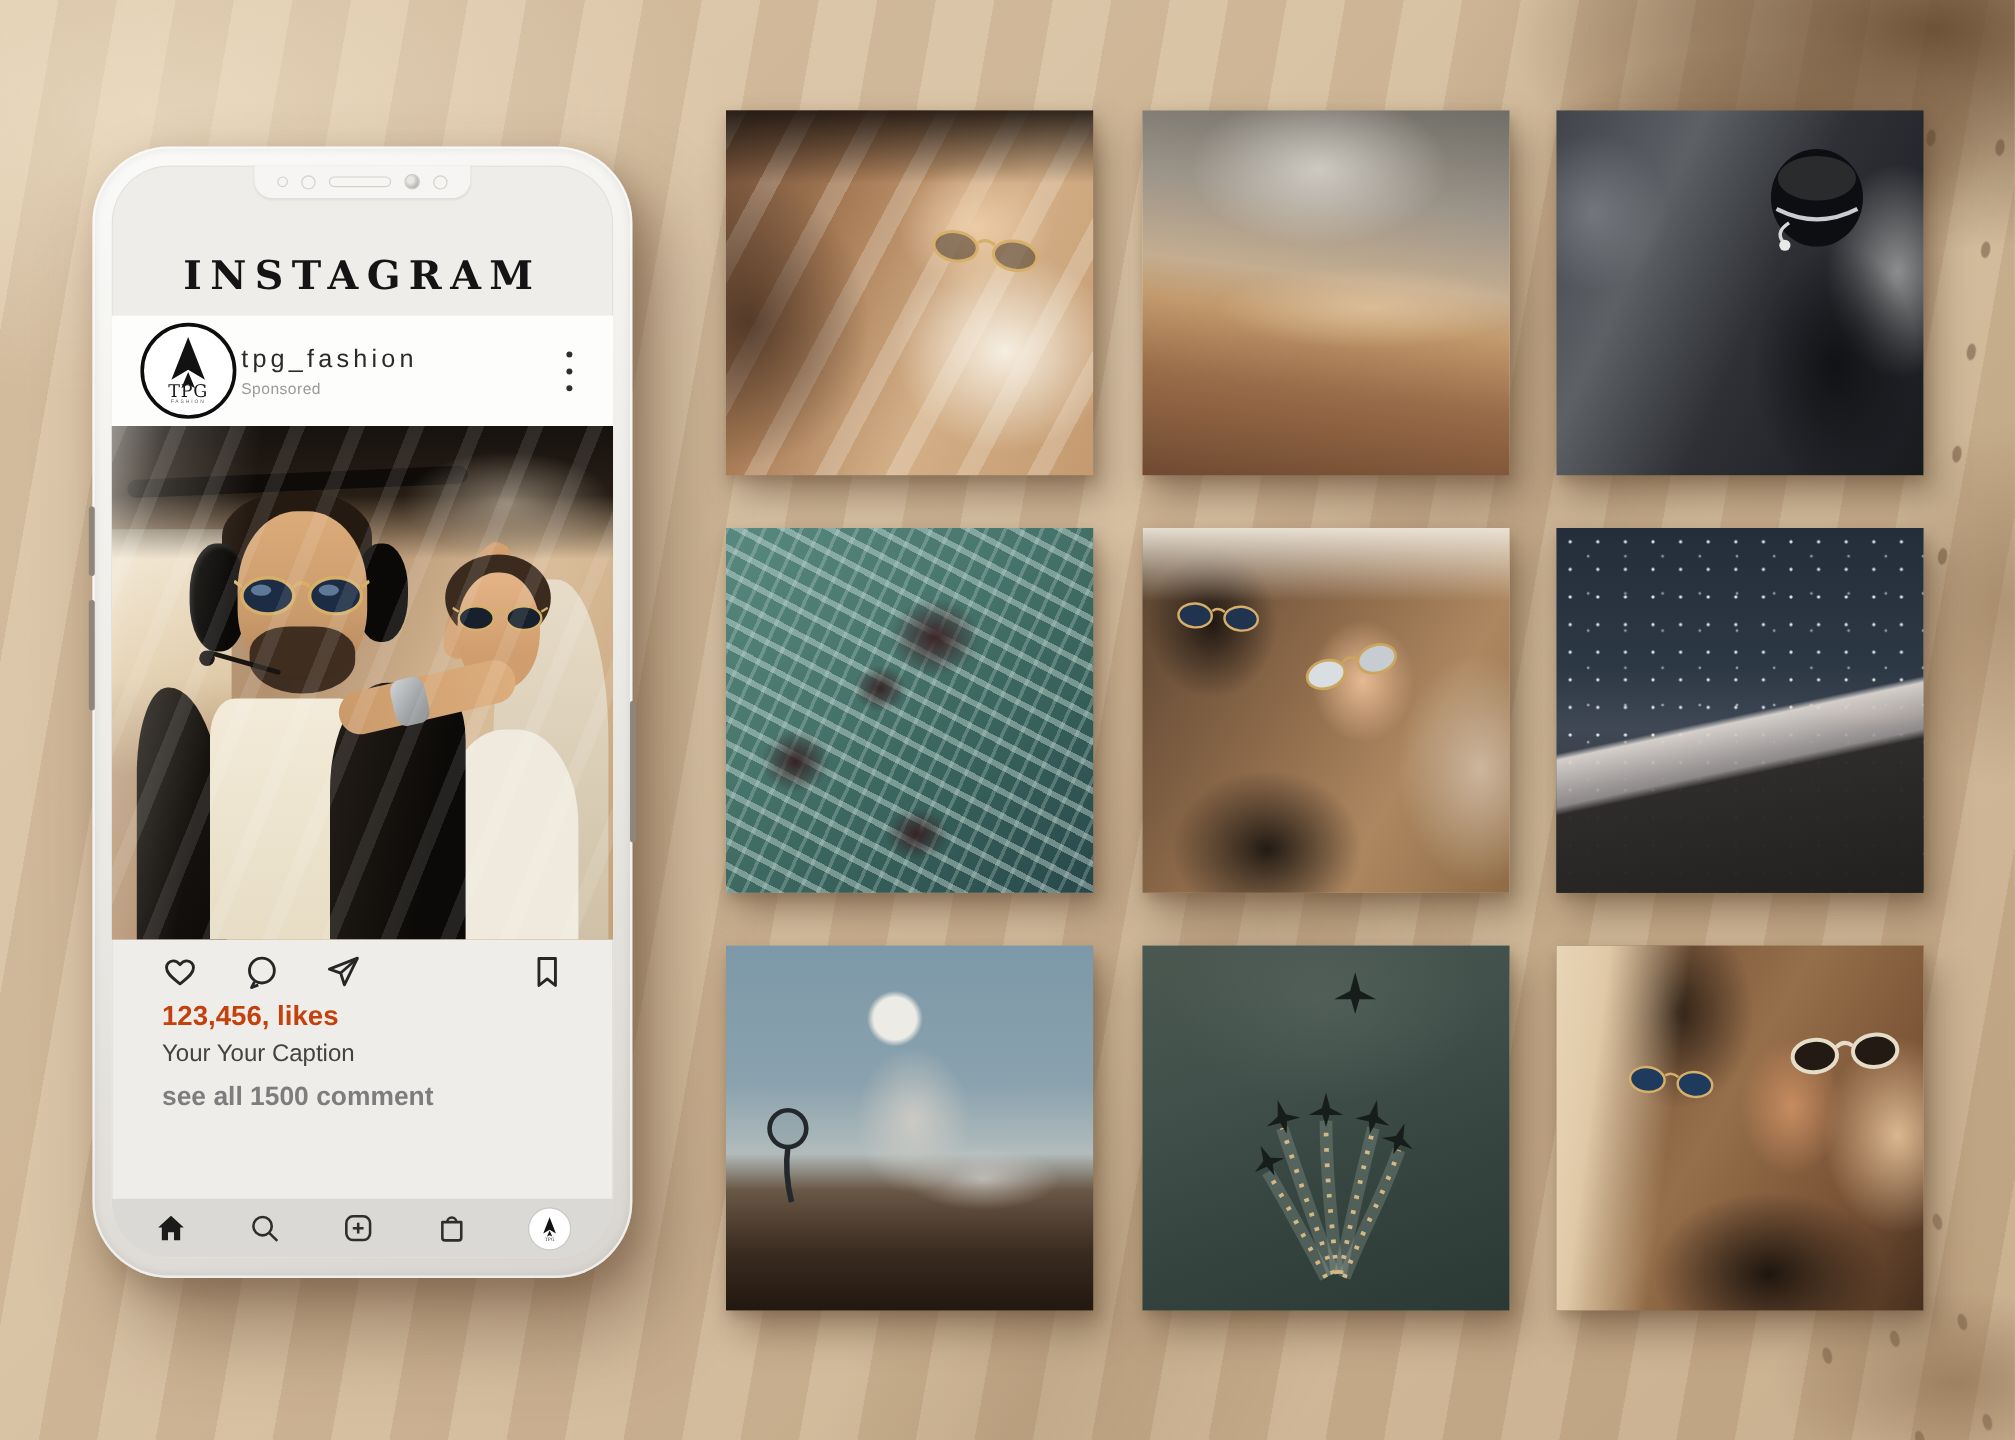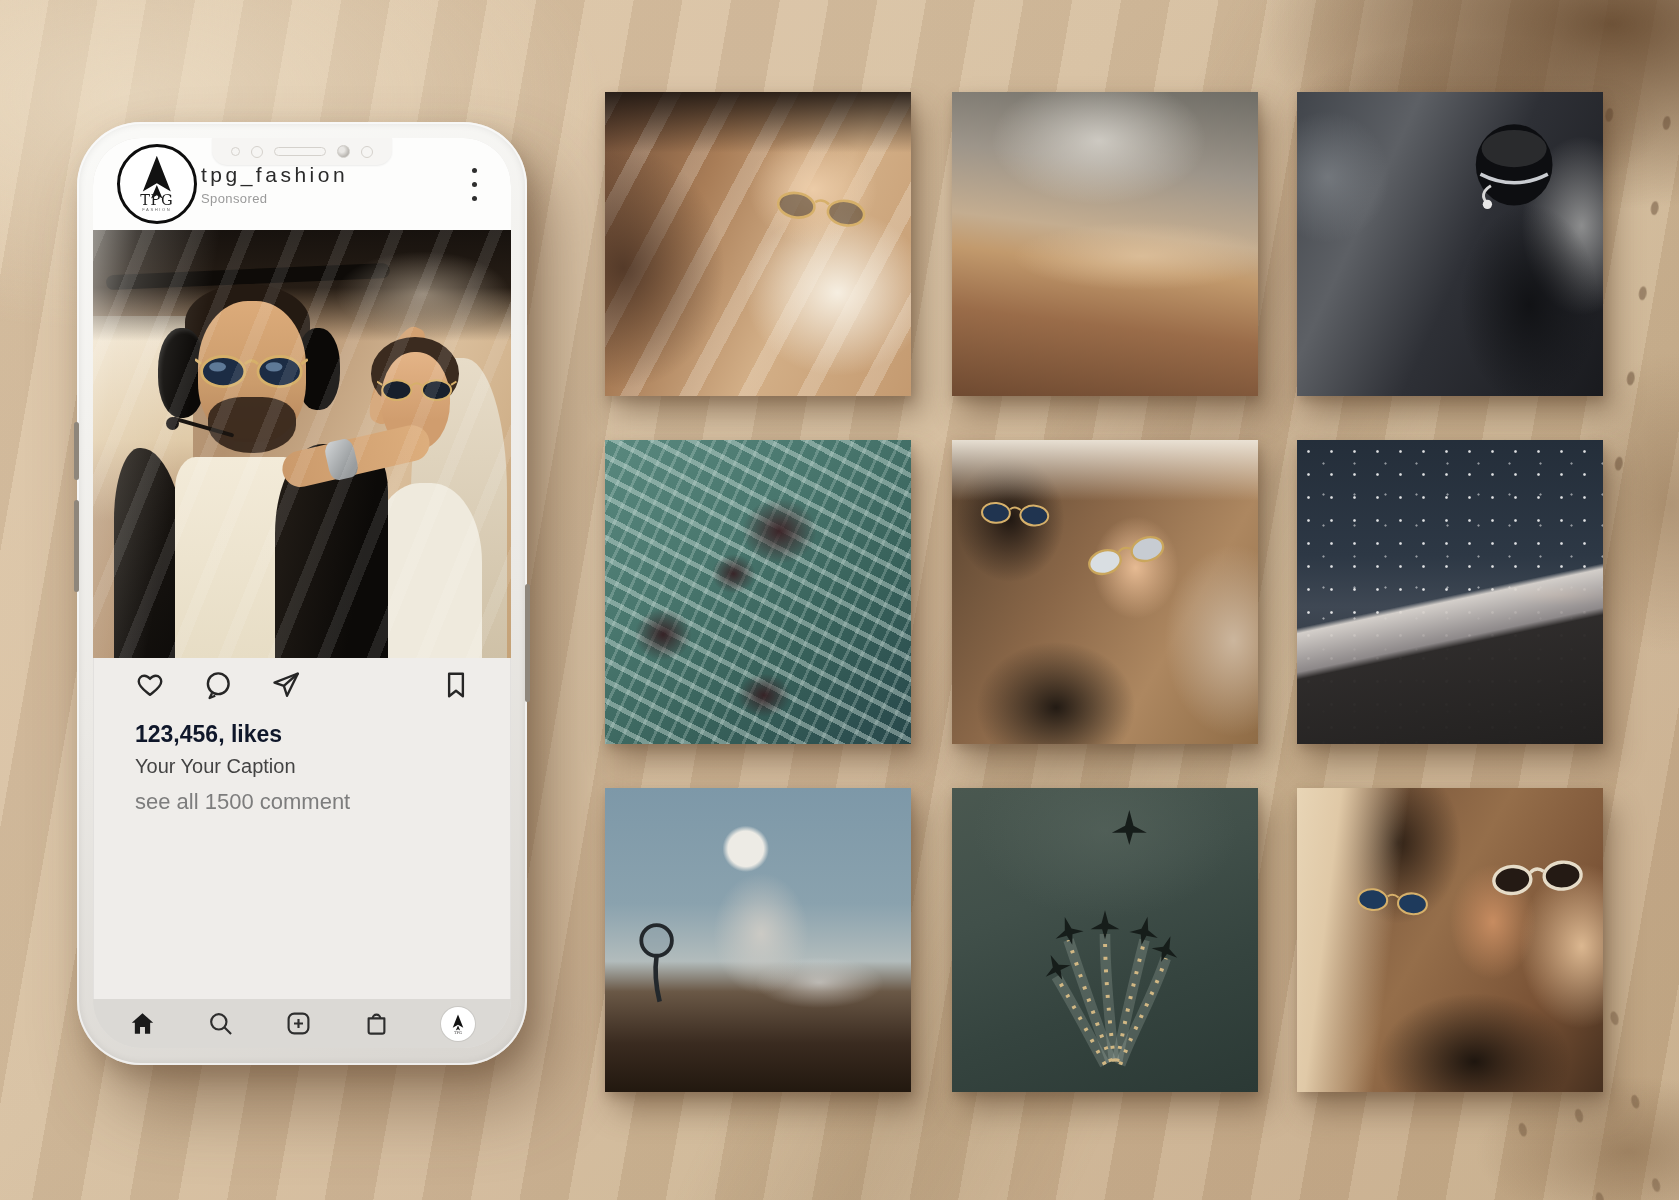--- a/index.html
+++ b/index.html
@@ -120,24 +120,24 @@
         repeating-linear-gradient(112deg, rgba(255,255,255,0.10) 0 12px, rgba(255,255,255,0) 12px 46px); }
   .glasses { position:absolute; }
   .gl-man { left:24.5%; top:27.5%; width:27%; height:11%; }
   .gl-woman { right:13%; top:33.5%; width:19%; height:8%; }
 
   
   .content { flex:1; padding:10px 40px 0 42px; position:relative; }
   .action-row { display:flex; align-items:center; gap:38px; margin-top:2px; }
   .action-row svg { width:30px; height:30px; display:block; cursor:pointer; }
   .spacer { flex:1; }
-  .likes { font-size:23px; font-weight:700; color:#0f172a; margin-top:21px; }
+  .likes { font-size:23px; font-weight:700; color:#c2410c; margin-top:8px; }
   .caption { font-size:20px; color:#434343; margin-top:7px; }
   .hashtags { font-size:20px; color:#4f86c2; margin-top:5px; line-height:1.45; width:92%; cursor:pointer; }
-  .see-all { font-size:22px; font-weight:400; color:#7d7d7d; margin-top:11px; cursor:pointer; }
+  .see-all { font-size:22px; font-weight:700; color:#7d7d7d; margin-top:11px; cursor:pointer; }
 
   .navbar { height:49px; background:#dbd9d5; display:flex; align-items:center; justify-content:space-between; padding:0 36px; }
   .navbar svg { width:27px; height:27px; display:block; cursor:pointer; }
   .nav-profile { width:34px; height:34px; border-radius:50%; background:#fff; display:flex; align-items:center; justify-content:center; cursor:pointer;
       box-shadow:0 0 0 1px rgba(0,0,0,0.08); }
   .nav-profile svg { width:24px; height:24px; }
 
   
   .tile { position:absolute; width:306px; height:304px;
       box-shadow: 10px 18px 28px rgba(95,69,45,0.48), 2px 5px 10px rgba(95,69,45,0.30); }
@@ -173,20 +173,23 @@
 
   <div class="screen">
     <div class="notch">
       <span class="n-dot n-d1"></span>
       <span class="n-dot n-d2"></span>
       <span class="n-pill"></span>
       <span class="n-cam"></span>
       <span class="n-dot n-d2"></span>
     </div>
 
+    <div class="app-title-area">
+      <div class="app-title">INSTAGRAM</div>
+    </div>
 
     <div class="post-header">
       <div class="avatar">
         <svg viewBox="0 0 100 100">
           <path d="M50 6 L72 62 L50 49 L28 62 Z" fill="#121212"></path>
           <path d="M50 52 L59 73 L50 68 L41 73 Z" fill="#121212"></path>
           <text x="50" y="84" font-size="23" text-anchor="middle" font-family="DejaVu Serif, serif" fill="#1a1a1a" letter-spacing="1">TPG</text>
           <text x="50" y="93" font-size="6.5" text-anchor="middle" letter-spacing="2.5" fill="#666">FASHION</text>
         </svg>
       </div>

